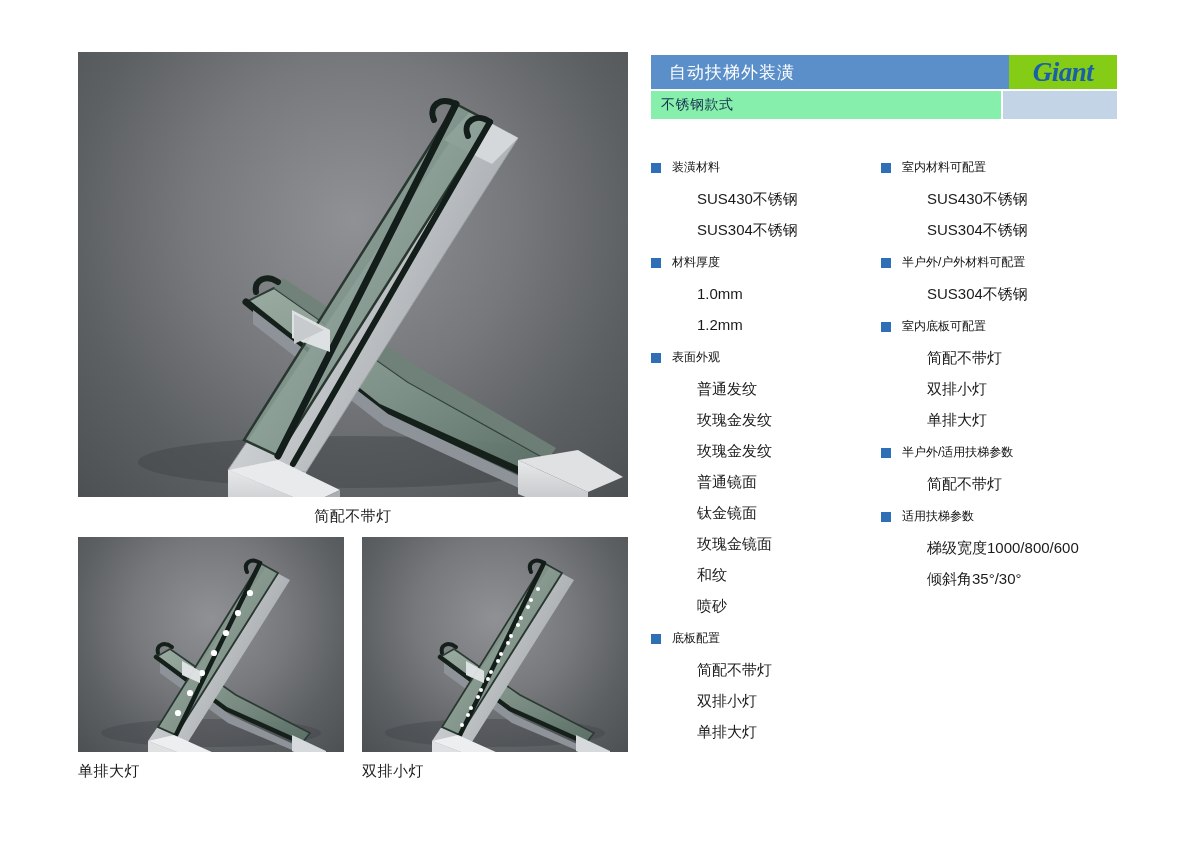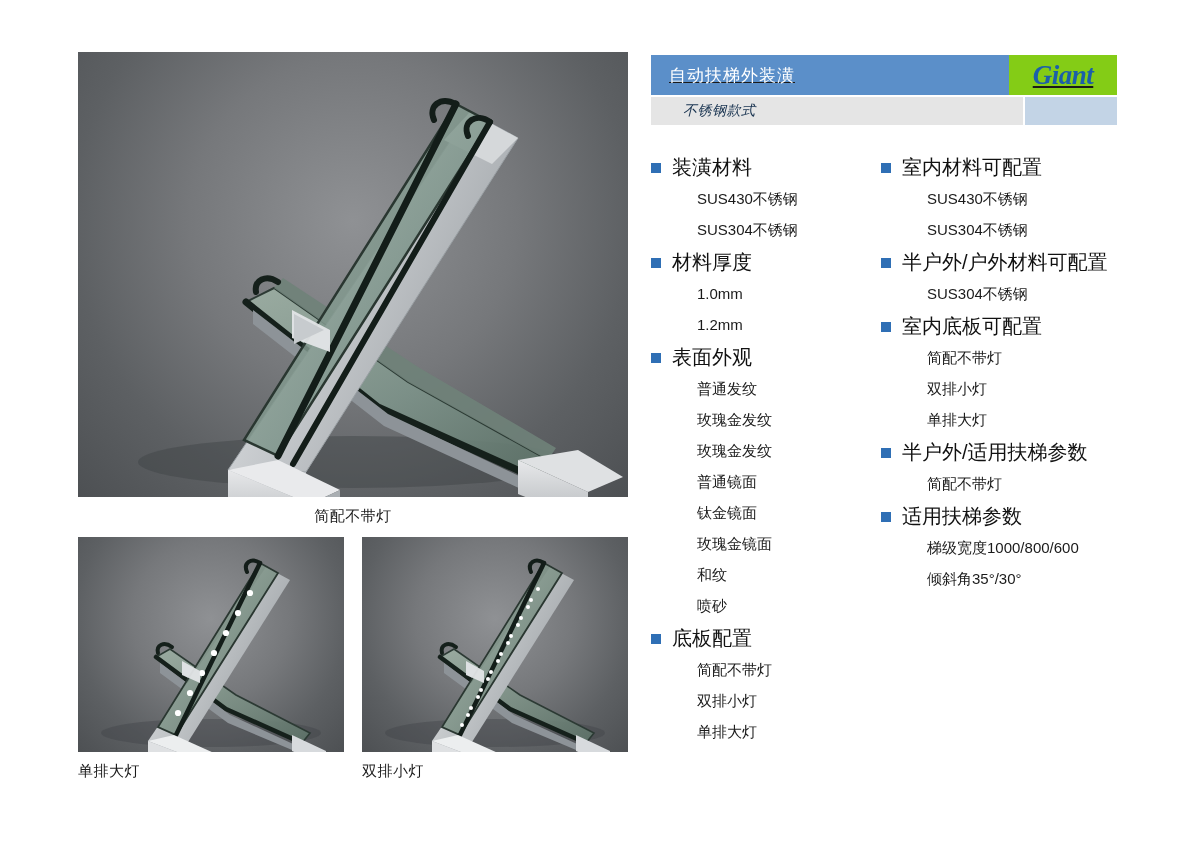--- a/index.html
+++ b/index.html
@@ -66,24 +66,23 @@
   
   #right-col {
     position: absolute;
     left: 651px;
     top: 55px;
     width: 470px;
   }
   #title-bar {
     display: flex;
     width: 466px;
-    height: 40px;
+    height: 34px;
     background: #5b8fc9;
     align-items: stretch;
-    text-decoration: underline;
   }
   #title-main {
     flex: 0 0 340px;
     display: flex;
     align-items: center;
     padding-left: 18px;
     color: #ffffff;
     font-size: 17px;
     letter-spacing: 1px;
   }
@@ -104,28 +103,27 @@
   }
   #subtitle-bar {
     display: flex;
     width: 466px;
     height: 28px;
     align-items: stretch;
     margin-top: 2px;
   }
   #subtitle-main {
     flex: 0 0 340px;
-    background: #e5e5e5;
+    background: #86efac;
     display: flex;
     align-items: center;
-    padding-left: 32px;
+    padding-left: 10px;
     color: #17324f;
     font-size: 14px;
     letter-spacing: .5px;
-    font-style: italic;
   }
   #subtitle-tail {
     flex: 1 1 auto;
     background: #c3d4e6;
     margin-left: 2px;
   }
 
   
   #specs {
     position: absolute;
@@ -134,21 +132,21 @@
     width: 500px;
     display: flex;
   }
   .spec-col-a { width: 230px; }
   .spec-col-b { width: 260px; }
 
   .group { margin-bottom: 2px; }
   .group-head {
     display: flex;
     align-items: center;
-    font-size: 20px;
+    font-size: 12px;
     color: #111111;
     height: 31px;
   }
   .bullet {
     width: 10px;
     height: 10px;
     background: #2f6fb5;
     display: inline-block;
     margin-right: 11px;
     flex: 0 0 10px;

